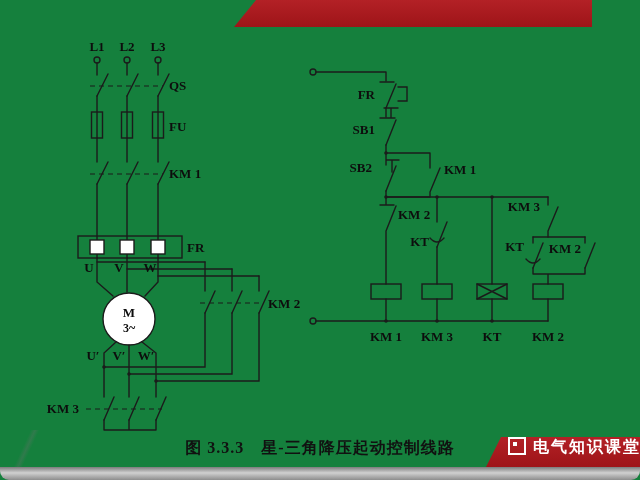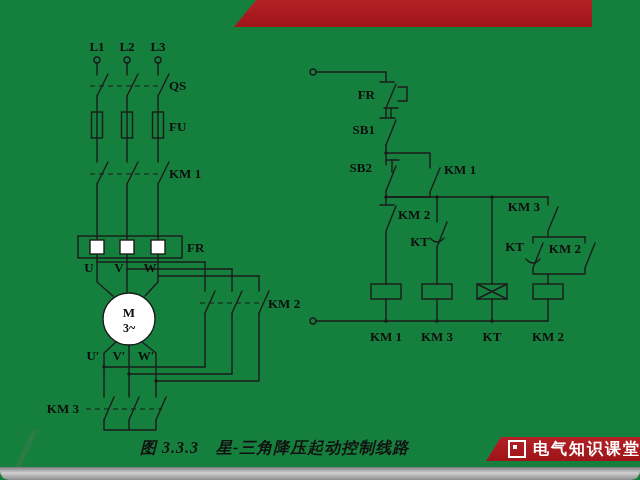--- a/index.html
+++ b/index.html
@@ -5,32 +5,32 @@
   html,body{margin:0;padding:0;}
   body{width:640px;height:480px;font-family:"Liberation Serif",serif;background:#e9e9e9;}
   .slide{position:relative;width:640px;height:480px;background:#15803d;overflow:hidden;}
 
   .top-banner{
     position:absolute;left:234px;top:0;width:358px;height:27px;
     background:linear-gradient(180deg,#b32126 0%,#9e1418 100%);
     clip-path:polygon(22px 0,100% 0,100% 100%,0 100%);
   }
   .bottom-ribbon{
-    position:absolute;left:486px;top:437px;width:154px;height:24px;
+    position:absolute;left:486px;top:437px;width:154px;height:30px;
     background:linear-gradient(180deg,#b32126 0%,#9e1418 100%);
     clip-path:polygon(15px 0,100% 0,100% 100%,0 100%);
-    display:flex;align-items:center;gap:7px;padding-left:22px;box-sizing:border-box;
+    display:flex;align-items:flex-start;gap:7px;padding-left:22px;box-sizing:border-box;
   }
   .brand-icon{width:14px;height:14px;border:2px solid #fff;position:relative;flex:0 0 auto;}
   .brand-icon::after{content:"";position:absolute;left:3px;top:3px;width:4px;height:4px;background:#fff;}
   .brand-text{color:#ffffff;font-weight:bold;font-size:16px;letter-spacing:2px;white-space:nowrap;}
 
   .caption{
-    position:absolute;left:140px;top:438px;width:360px;text-align:left;
-    font-weight:bold;font-size:16px;color:#111;letter-spacing:1px;white-space:nowrap;font-style:italic;
+    position:absolute;left:140px;top:438px;width:360px;text-align:center;
+    font-weight:bold;font-size:16px;color:#111;letter-spacing:1px;white-space:nowrap;
   }
 
   .bottom-bar{
     position:absolute;left:0;top:467px;width:640px;height:13px;
     background:linear-gradient(180deg,#7c7c7c 0%,#d0d0d0 45%,#8d8d8d 100%);
     border-radius:0 0 9px 9px;
   }
   .page-curl{
     position:absolute;left:0;top:430px;width:56px;height:37px;
     background:linear-gradient(115deg,transparent 42%,rgba(110,110,110,.30) 48%,rgba(255,255,255,0) 54%);

